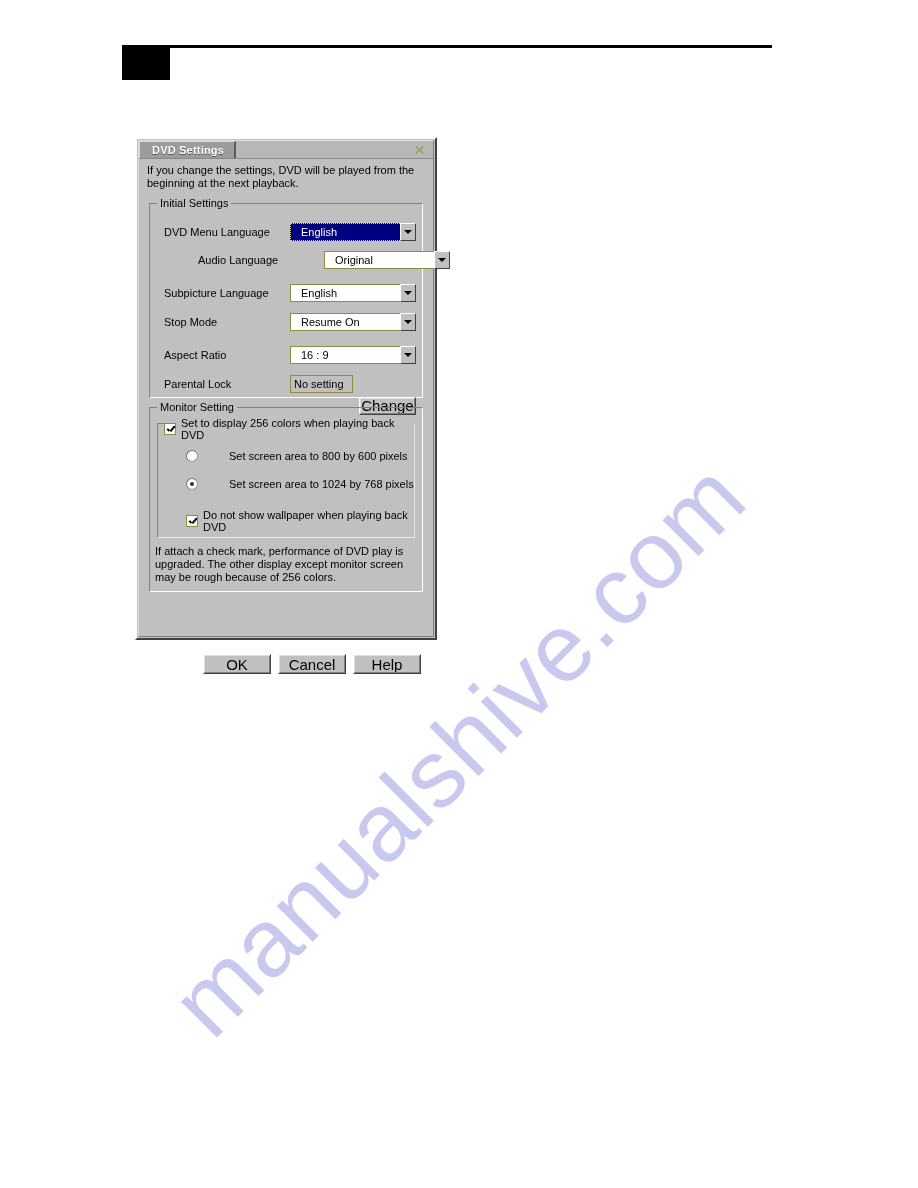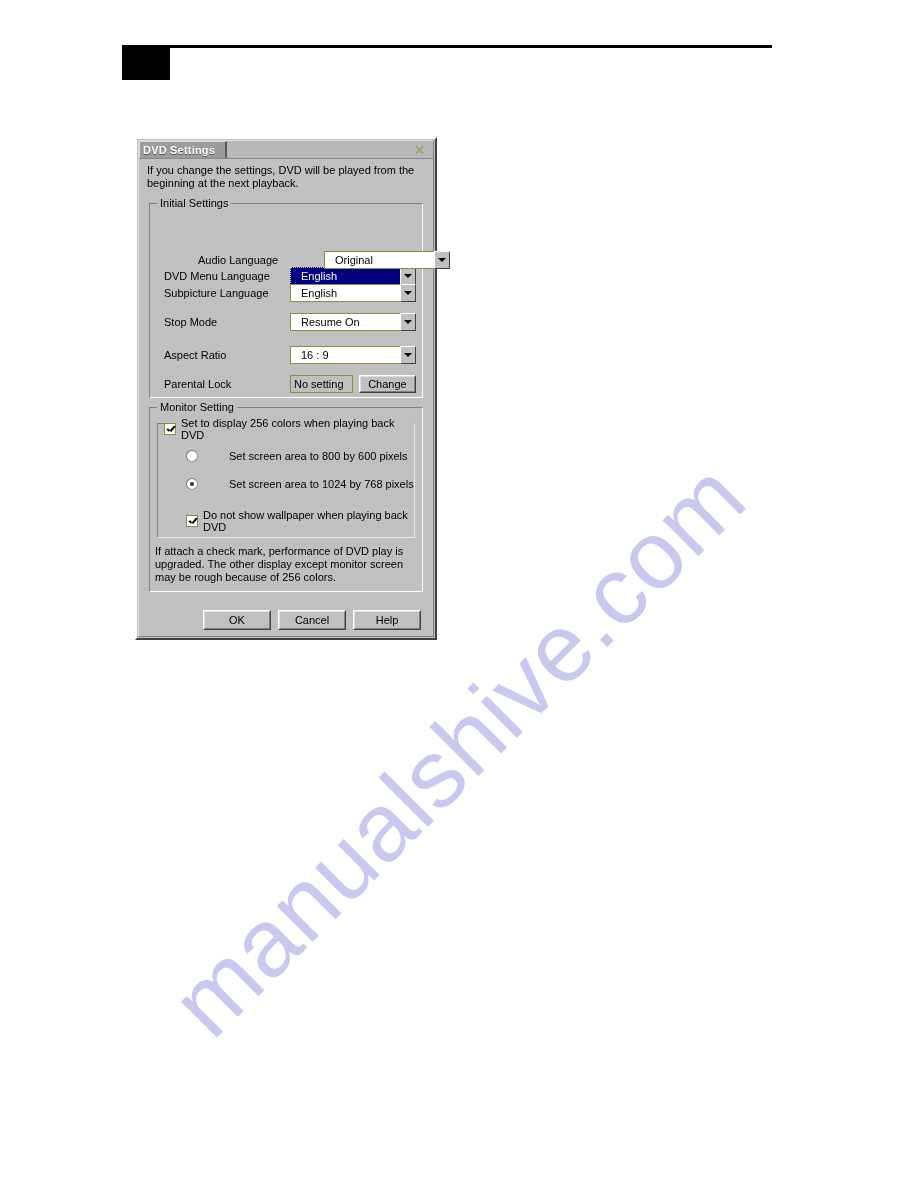--- a/index.html
+++ b/index.html
@@ -97,21 +97,21 @@
     width: 100%;
     height: 18px;
     background: #b8b8b8;
     border-bottom: 1px solid #8a8a8a;
     box-sizing: border-box;
   }
   #title-tab {
     position: absolute;
     left: 0; top: 0;
     height: 17px;
-    padding: 0 10px 0 3px;
+    padding: 0 10px 0 12px;
     background: #9c9c9c;
     border-top: 1px solid #d8d8d8;
     border-left: 1px solid #d8d8d8;
     border-right: 2px solid #5a5a5a;
     box-sizing: border-box;
     display: flex;
     align-items: center;
     font-weight: bold;
     font-size: 11px;
     color: #ffffff;
@@ -283,24 +283,25 @@
   .btn {
     background: #c0c0c0;
     border-top: 1px solid #ffffff;
     border-left: 1px solid #ffffff;
     border-right: 1px solid #404040;
     border-bottom: 1px solid #404040;
     box-sizing: border-box;
     display: flex;
     align-items: center;
     justify-content: center;
-    font-size: 11px;
+    font-size: 15px;
     color: #000000;
     cursor: default;
     position: relative;
+    margin-top: 44px;
   }
   .btn::after {
     content: "";
     position: absolute;
     left: 0; top: 0; right: 0; bottom: 0;
     border-top: 1px solid #dfdfdf;
     border-left: 1px solid #dfdfdf;
     border-right: 1px solid #808080;
     border-bottom: 1px solid #808080;
     pointer-events: none;
@@ -431,21 +432,21 @@
       </div>
       <div id="close-button">✕</div>
     </div>
 
     <div id="intro-text">If you change the settings, DVD will be played from the beginning at the next playback.</div>
 
     <div class="groupbox" id="initial-settings-group">
       <div class="gb-shadow"></div>
       <div class="gb-label">Initial Settings</div>
 
-      <div class="setting-row" style="top:18px;margin-top:44px;">
+      <div class="setting-row" style="top:18px;">
         <div class="setting-label">DVD Menu Language</div>
         <div class="combo">
           <div class="combo-field selected">English</div>
           <div class="combo-arrow">
               <span class="tri"></span>
             </div>
         </div>
       </div>
 
       <div class="setting-row" style="top:46px;margin-left:34px;">

